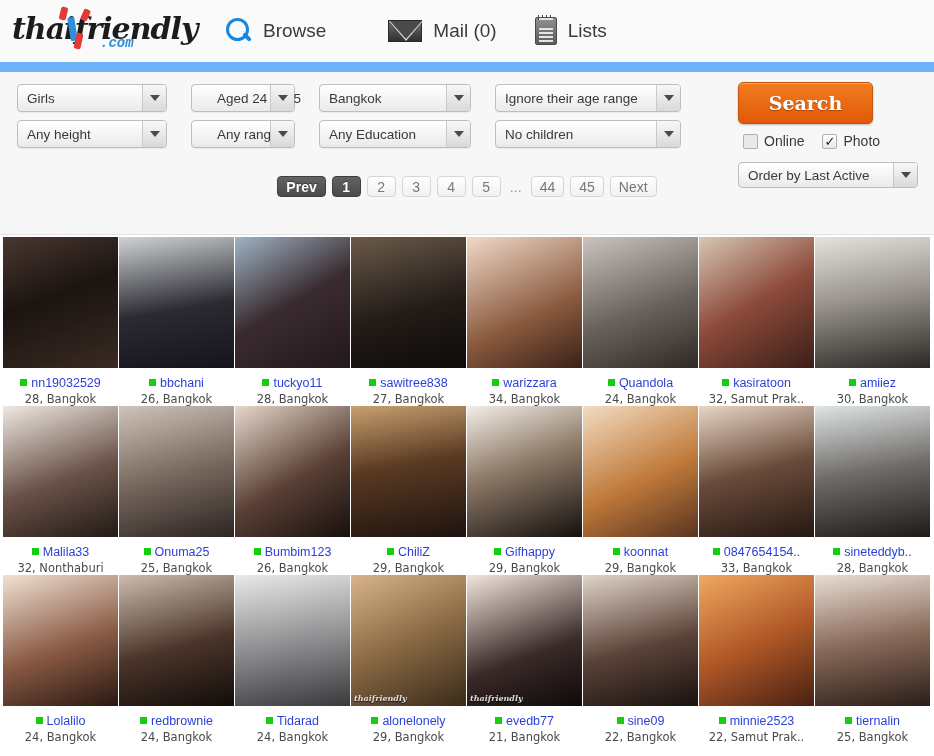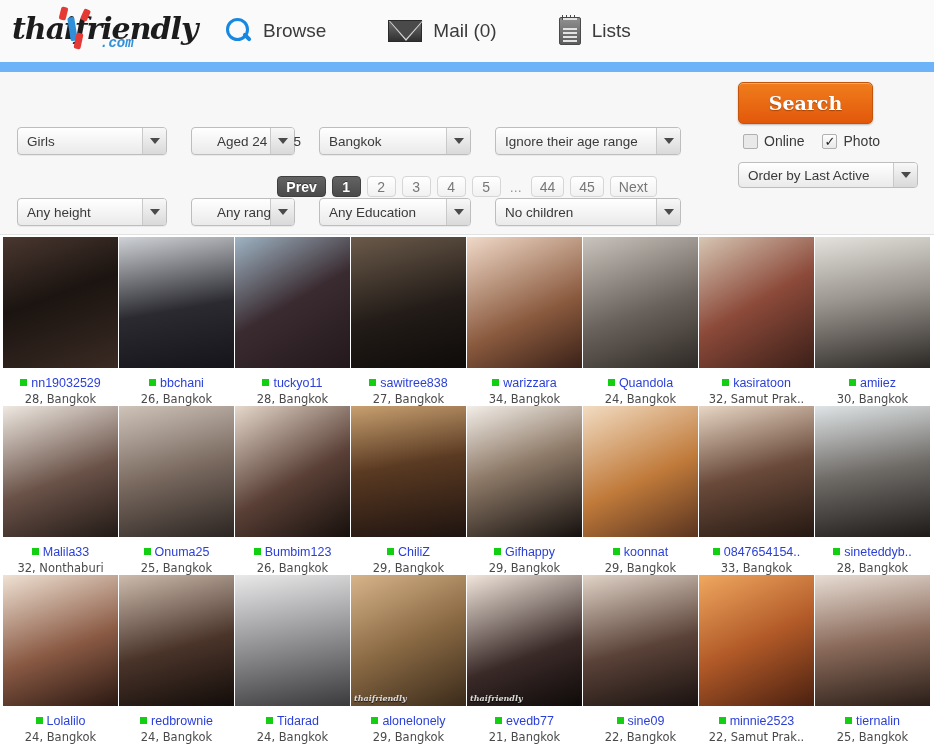--- a/index.html
+++ b/index.html
@@ -48,21 +48,21 @@
   .navitem {
     display: flex; align-items: center;
     gap: 11px;
     font-size: 19px;
     color: #3b3b3b;
     cursor: pointer;
     height: 40px;
   }
   #nav-browse { margin-left: 64px; }
   #nav-mail { margin-left: 62px; }
-  #nav-lists { margin-left: 62px; }
+  #nav-lists { margin-left: 38px; }
 
   .nav-label { white-space: nowrap; }
 
   .icon-search {
     width: 26px; height: 26px; position: relative; display: inline-block;
   }
   .icon-search::before {
     content: ""; position: absolute; left: 0; top: 0;
     width: 17px; height: 17px; border: 3.5px solid #1787e0; border-radius: 50%;
   }
@@ -144,21 +144,21 @@
   
   #search-panel {
     position: relative;
     height: 163px;
     background: #f7f7f7;
     border-bottom: 1px solid #e2e2e2;
   }
   #filters {
     position: absolute; left: 17px; top: 12px;
   }
-  .filter-row { display: flex; gap: 24px; margin-bottom: 8px; margin-top: 43px; }
+  .filter-row { display: flex; gap: 24px; margin-bottom: 8px; }
   .sel {
     height: 28px;
     border: 1px solid #bdbdbd; border-radius: 4px;
     background: linear-gradient(#ffffff,#eaeaea);
     position: relative;
     display: flex; align-items: center;
     font-size: 13.5px; color: #3a3a3a;
     cursor: pointer;
     box-shadow: 0 1px 0 rgba(0,0,0,.05);
   }

